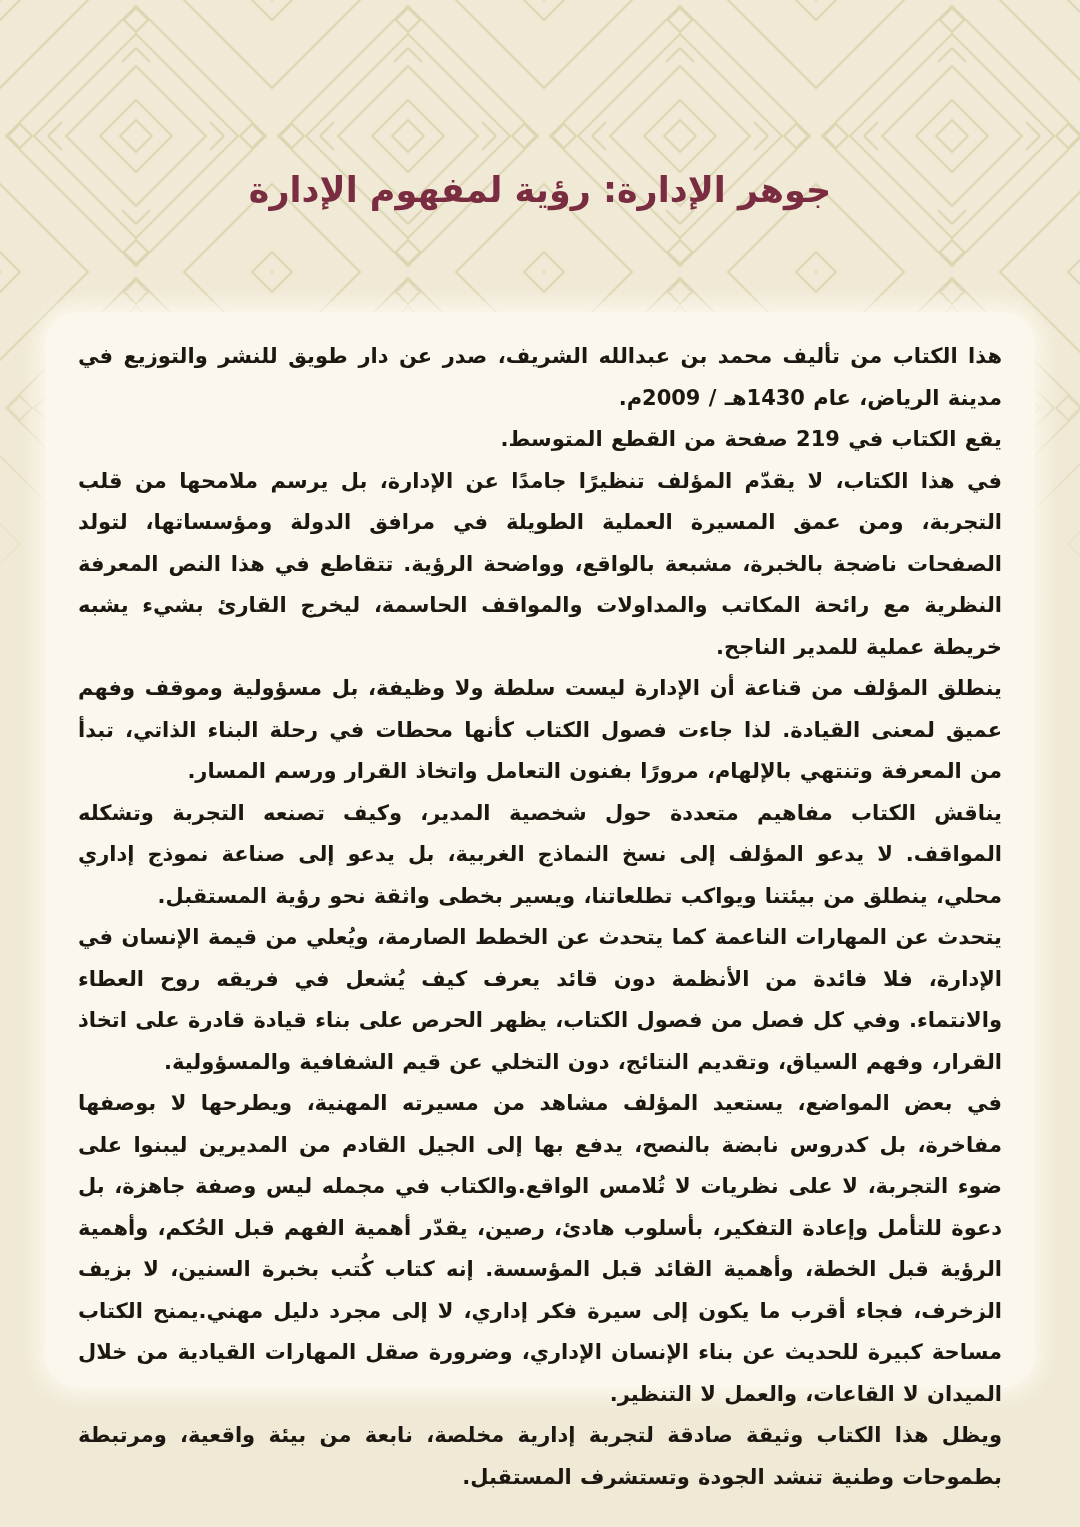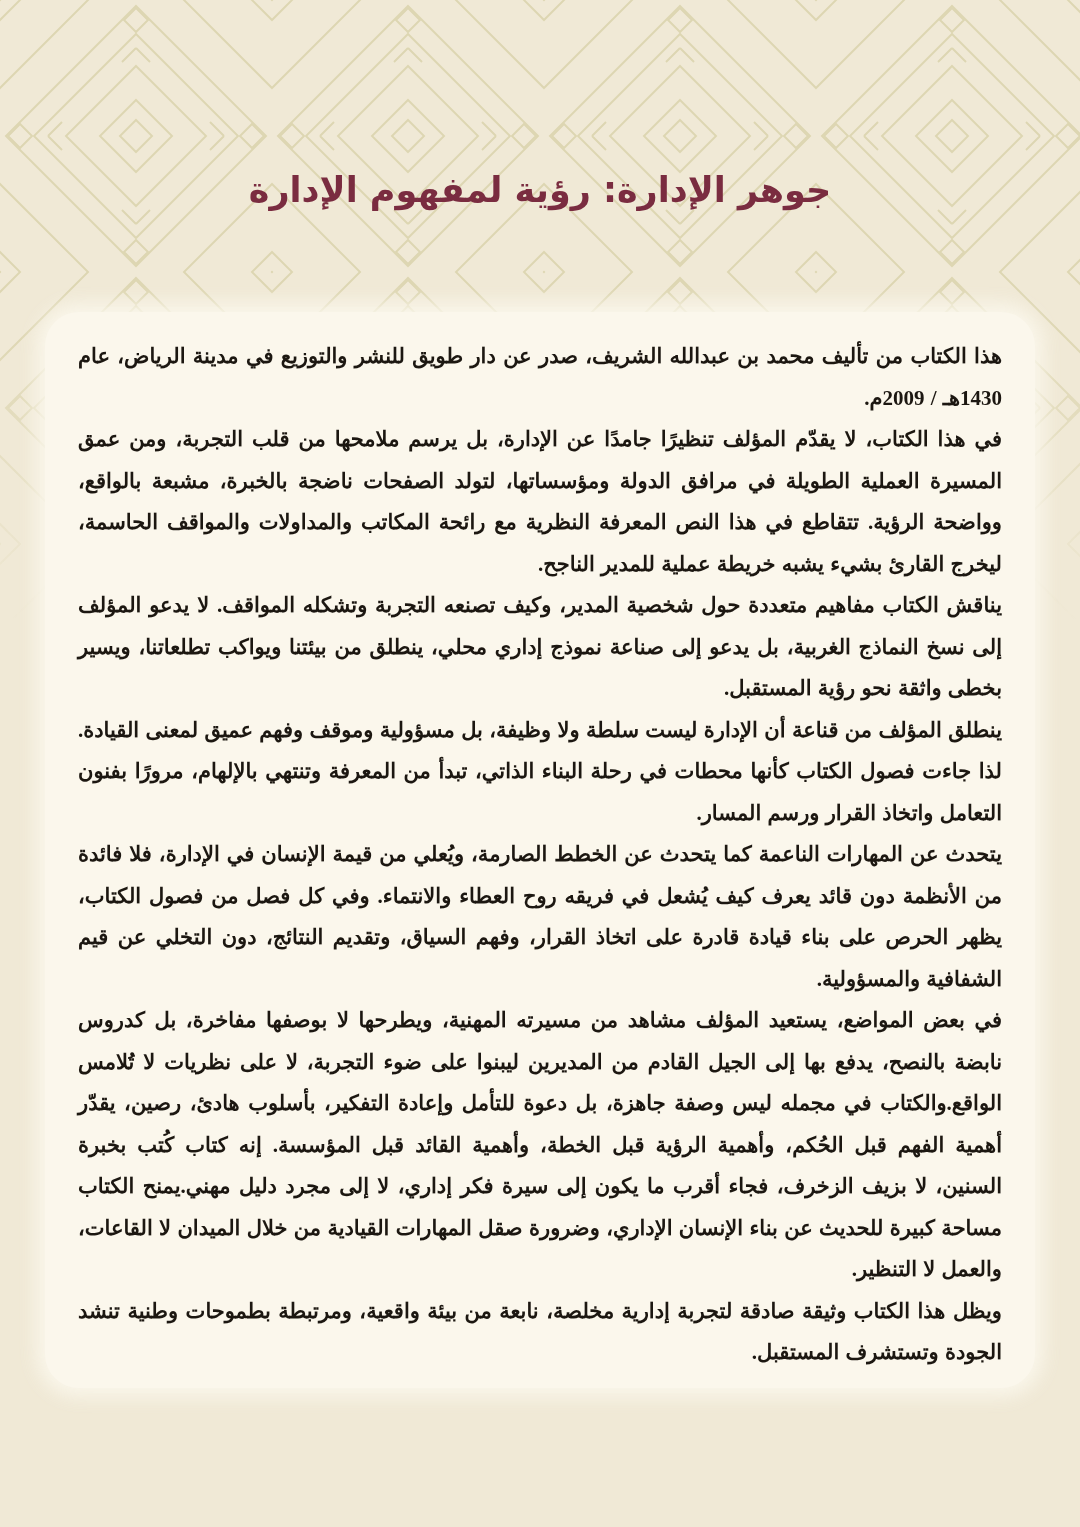--- a/index.html
+++ b/index.html
@@ -38,21 +38,20 @@
     left: 45px;
     top: 312px;
     width: 990px;
     height: 1076px;
     background: #fbf7ec;
     border-radius: 34px;
     box-shadow: 0 0 18px 9px rgba(251, 247, 236, 0.9);
     z-index: 1;
     box-sizing: border-box;
     padding: 24px 33px 0 33px;
-    font-family: Liberation Serif, serif;
   }
   .body-par {
     margin: 0;
     direction: rtl;
     text-align: justify;
     font-size: 21px;
     font-weight: bold;
     color: #1c1711;
     line-height: 41.5px;
     word-spacing: 1px;
@@ -95,19 +94,20 @@
   </defs>
   <rect x="0" y="0" width="1080" height="620" fill="url(#kufic)" mask="url(#fadeMask)" opacity="0.75"></rect>
 </svg>
 
 <h1 class="page-title">
   <span>جوهر الإدارة: رؤية لمفهوم الإدارة</span>
 </h1>
 
 <div class="content-card">
   <p class="body-par">هذا الكتاب من تأليف محمد بن عبدالله الشريف، صدر عن دار طويق للنشر والتوزيع في مدينة الرياض، عام 1430هـ / 2009م.</p>
+  <p class="body-par">يقع الكتاب في 219 صفحة من القطع المتوسط.</p>
   <p class="body-par">في هذا الكتاب، لا يقدّم المؤلف تنظيرًا جامدًا عن الإدارة، بل يرسم ملامحها من قلب التجربة، ومن عمق المسيرة العملية الطويلة في مرافق الدولة ومؤسساتها، لتولد الصفحات ناضجة بالخبرة، مشبعة بالواقع، وواضحة الرؤية. تتقاطع في هذا النص المعرفة النظرية مع رائحة المكاتب والمداولات والمواقف الحاسمة، ليخرج القارئ بشيء يشبه خريطة عملية للمدير الناجح.</p>
+  <p class="body-par">ينطلق المؤلف من قناعة أن الإدارة ليست سلطة ولا وظيفة، بل مسؤولية وموقف وفهم عميق لمعنى القيادة. لذا جاءت فصول الكتاب كأنها محطات في رحلة البناء الذاتي، تبدأ من المعرفة وتنتهي بالإلهام، مرورًا بفنون التعامل واتخاذ القرار ورسم المسار.</p>
   <p class="body-par">يناقش الكتاب مفاهيم متعددة حول شخصية المدير، وكيف تصنعه التجربة وتشكله المواقف. لا يدعو المؤلف إلى نسخ النماذج الغربية، بل يدعو إلى صناعة نموذج إداري محلي، ينطلق من بيئتنا ويواكب تطلعاتنا، ويسير بخطى واثقة نحو رؤية المستقبل.</p>
-  <p class="body-par">ينطلق المؤلف من قناعة أن الإدارة ليست سلطة ولا وظيفة، بل مسؤولية وموقف وفهم عميق لمعنى القيادة. لذا جاءت فصول الكتاب كأنها محطات في رحلة البناء الذاتي، تبدأ من المعرفة وتنتهي بالإلهام، مرورًا بفنون التعامل واتخاذ القرار ورسم المسار.</p>
   <p class="body-par">يتحدث عن المهارات الناعمة كما يتحدث عن الخطط الصارمة، ويُعلي من قيمة الإنسان في الإدارة، فلا فائدة من الأنظمة دون قائد يعرف كيف يُشعل في فريقه روح العطاء والانتماء. وفي كل فصل من فصول الكتاب، يظهر الحرص على بناء قيادة قادرة على اتخاذ القرار، وفهم السياق، وتقديم النتائج، دون التخلي عن قيم الشفافية والمسؤولية.</p>
   <p class="body-par">في بعض المواضع، يستعيد المؤلف مشاهد من مسيرته المهنية، ويطرحها لا بوصفها مفاخرة، بل كدروس نابضة بالنصح، يدفع بها إلى الجيل القادم من المديرين ليبنوا على ضوء التجربة، لا على نظريات لا تُلامس الواقع.والكتاب في مجمله ليس وصفة جاهزة، بل دعوة للتأمل وإعادة التفكير، بأسلوب هادئ، رصين، يقدّر أهمية الفهم قبل الحُكم، وأهمية الرؤية قبل الخطة، وأهمية القائد قبل المؤسسة. إنه كتاب كُتب بخبرة السنين، لا بزيف الزخرف، فجاء أقرب ما يكون إلى سيرة فكر إداري، لا إلى مجرد دليل مهني.يمنح الكتاب مساحة كبيرة للحديث عن بناء الإنسان الإداري، وضرورة صقل المهارات القيادية من خلال الميدان لا القاعات، والعمل لا التنظير.</p>
   <p class="body-par">ويظل هذا الكتاب وثيقة صادقة لتجربة إدارية مخلصة، نابعة من بيئة واقعية، ومرتبطة بطموحات وطنية تنشد الجودة وتستشرف المستقبل.</p>
 </div>
 
 </body></html>

